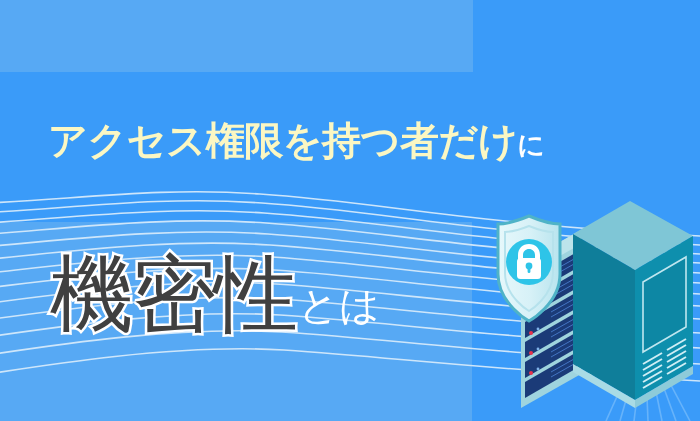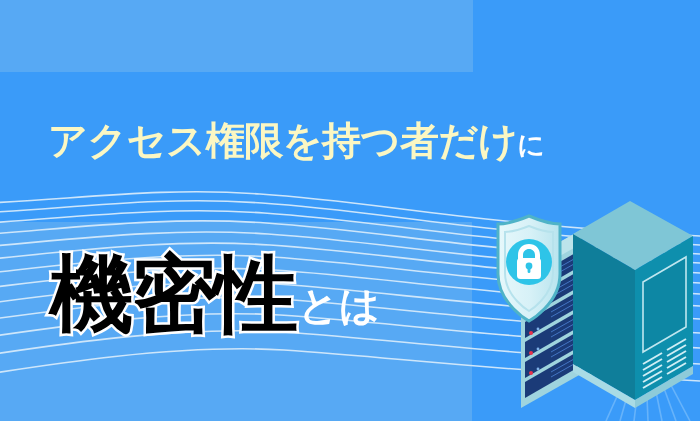--- a/index.html
+++ b/index.html
@@ -62,30 +62,30 @@
   }
   
   .bigtitle{
     position:absolute;
     left:50px;top:252px;
     white-space:nowrap;
     line-height:1;
   }
   .bt-main{
     font-size:84px;
-    font-weight:700;
-    color:#000000;
+    font-weight:400;
+    color:#404040;
     letter-spacing:-2px;
     -webkit-text-stroke:5px #ffffff;
     paint-order:stroke fill;
     text-shadow:0 0 1px #ffffff;
   }
   .bt-sub{
     font-size:40px;
-    font-weight:700;
+    font-weight:400;
     color:#ffffff;
     letter-spacing:0px;
     margin-left:2px;
     position:relative;
     top:-4px;
   }
   
   .illu{
     position:absolute;
     left:488px;top:196px;

